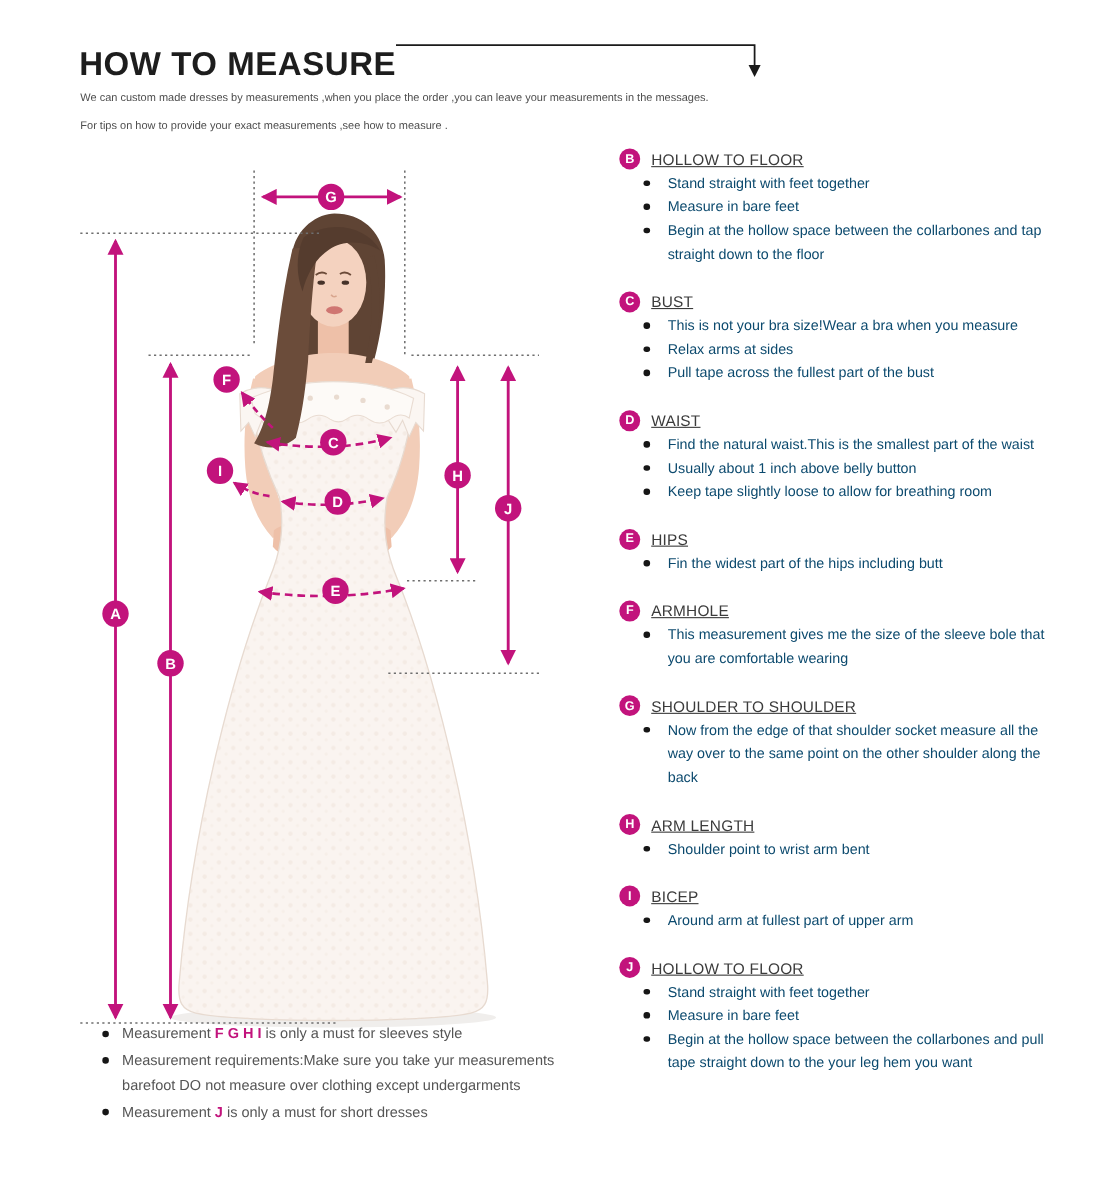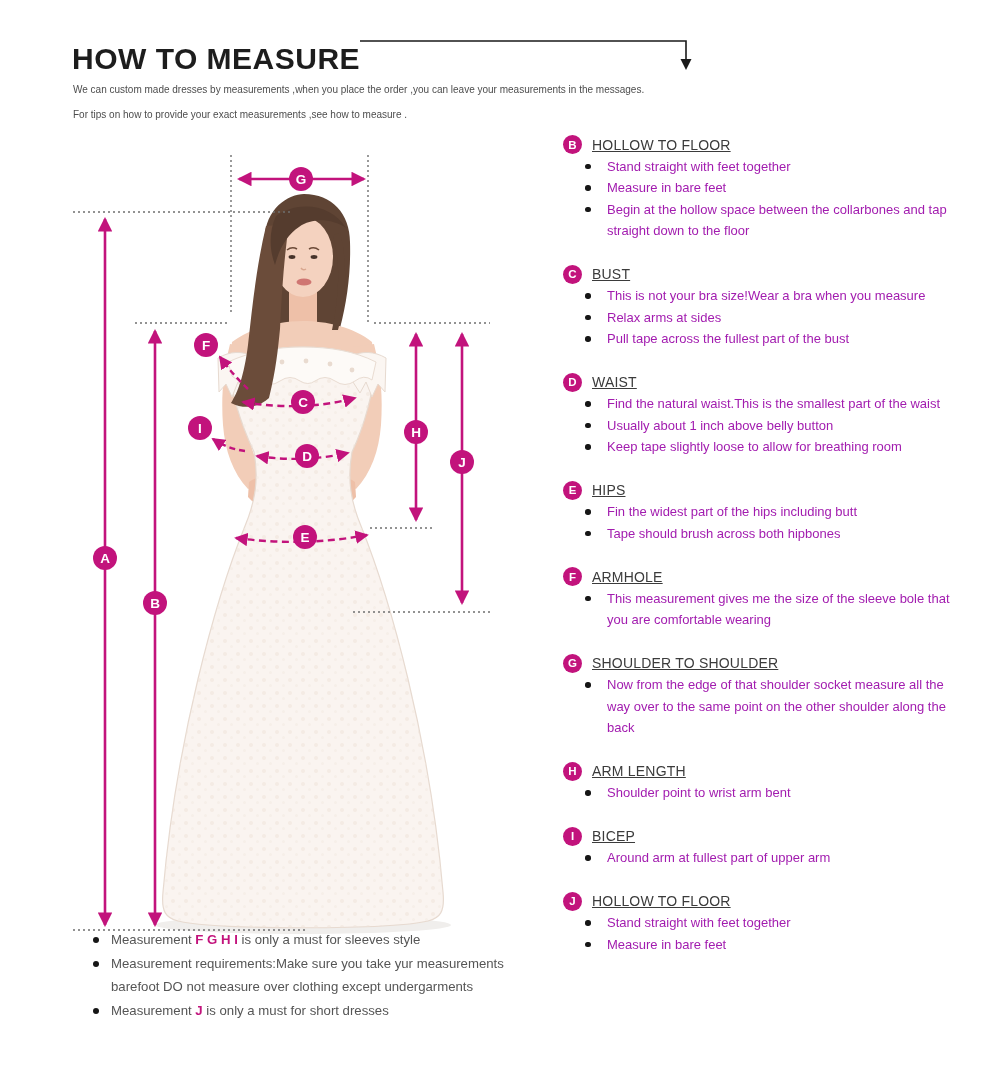--- a/index.html
+++ b/index.html
@@ -24,21 +24,21 @@
   
   .rightcol{position:absolute;left:558px;top:134px;width:430px;}
   .measure{margin:0 0 22px 0;}
   .m-head{display:flex;align-items:center;gap:10px;padding-left:5px;height:21.5px;}
   .m-badge{flex:0 0 auto;width:19px;height:19px;border-radius:50%;background:var(--accent);
            color:#fff;font-size:11.5px;font-weight:bold;display:flex;align-items:center;
            justify-content:center;}
   .m-name{font-size:14px;color:#3b3b3b;letter-spacing:.2px;text-decoration:underline;}
   .m-tips{margin:0;padding:0;width:404px;}
   .m-tips li{list-style:none;position:relative;margin-left:24px;padding-left:25px;
-             font-size:13px;color:#a21caf;line-height:21.5px;}
+             font-size:13px;color:#0c4a6e;line-height:21.5px;}
   .m-tips li::before{content:"";position:absolute;left:3px;top:8px;width:5.5px;height:5.5px;
              border-radius:50%;background:#161616;}
 
   
   .notes{position:absolute;left:62px;top:912px;width:460px;margin:16px;padding:0;}
   .notes li{list-style:none;position:relative;padding-left:33px;font-size:13.2px;
             color:#555;line-height:23.5px;}
   .notes li::before{content:"";position:absolute;left:15px;top:9px;width:6px;height:6px;
             border-radius:50%;background:#161616;}
   .note-hl{color:var(--accent);font-weight:bold;}
@@ -211,21 +211,20 @@
       </ul>
   </section>
 
   <section class="measure">
     <div class="m-head">
       <span class="m-badge">E</span>
       <span class="m-name">HIPS</span>
     </div>
     <ul class="m-tips">
         <li>Fin the widest part of the hips including butt</li>
-        <li>Tape should brush across both hipbones</li>
       </ul>
   </section>
 
   <section class="measure">
     <div class="m-head">
       <span class="m-badge">F</span>
       <span class="m-name">ARMHOLE</span>
     </div>
     <ul class="m-tips">
         <li>This measurement gives me the size of the sleeve bole that you are comfortable wearing</li>
@@ -263,20 +262,21 @@
   </section>
 
   <section class="measure">
     <div class="m-head">
       <span class="m-badge">J</span>
       <span class="m-name">HOLLOW TO FLOOR</span>
     </div>
     <ul class="m-tips">
         <li>Stand straight with feet together</li>
         <li>Measure in bare feet</li>
+        <li>Begin at the hollow space between the collarbones and pull tape straight down to the your leg hem you want</li>
       </ul>
   </section>
 </div>
 
 <ul class="notes">
   <li><span class="note-prefix">Measurement </span><span class="note-hl">F G H I </span><span class="note-suffix">is only a must for sleeves style</span></li>
 
   <li><span class="note-prefix">Measurement requirements:Make sure you take yur measurements barefoot DO not measure over clothing except undergarments</span><span class="note-hl"></span><span class="note-suffix"></span></li>
 
   <li><span class="note-prefix">Measurement </span><span class="note-hl">J </span><span class="note-suffix">is only a must for short dresses</span></li>

